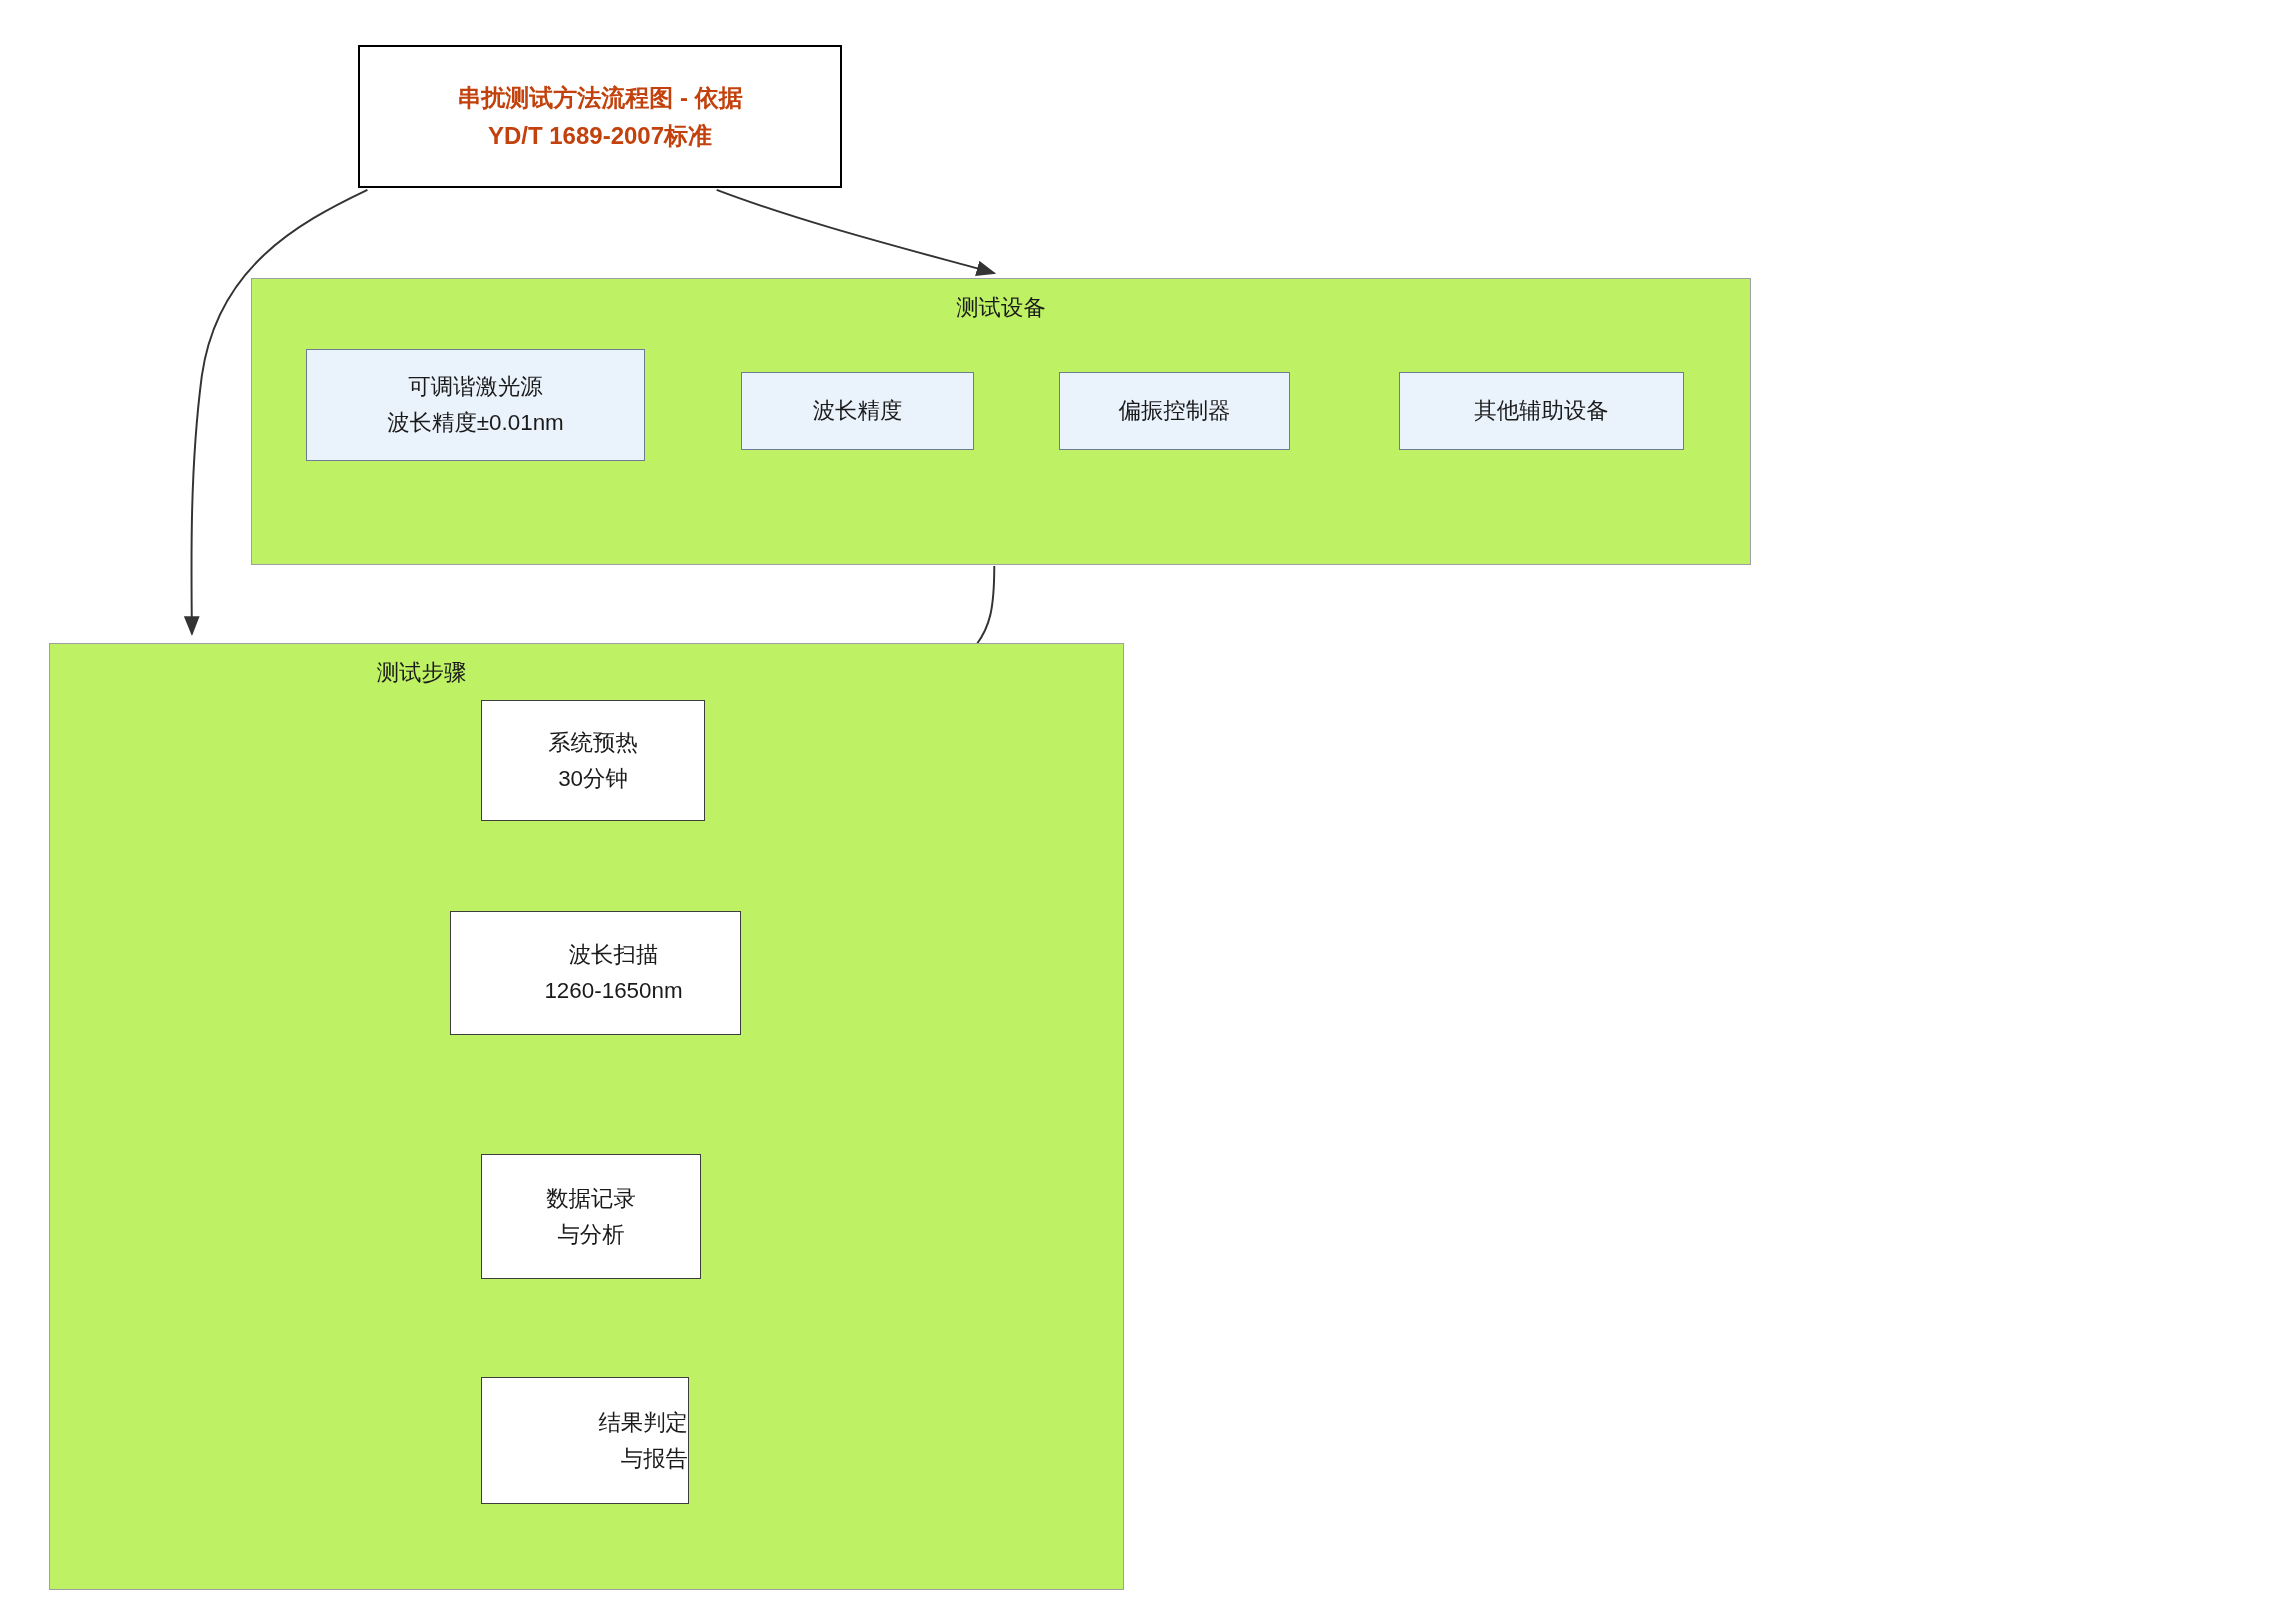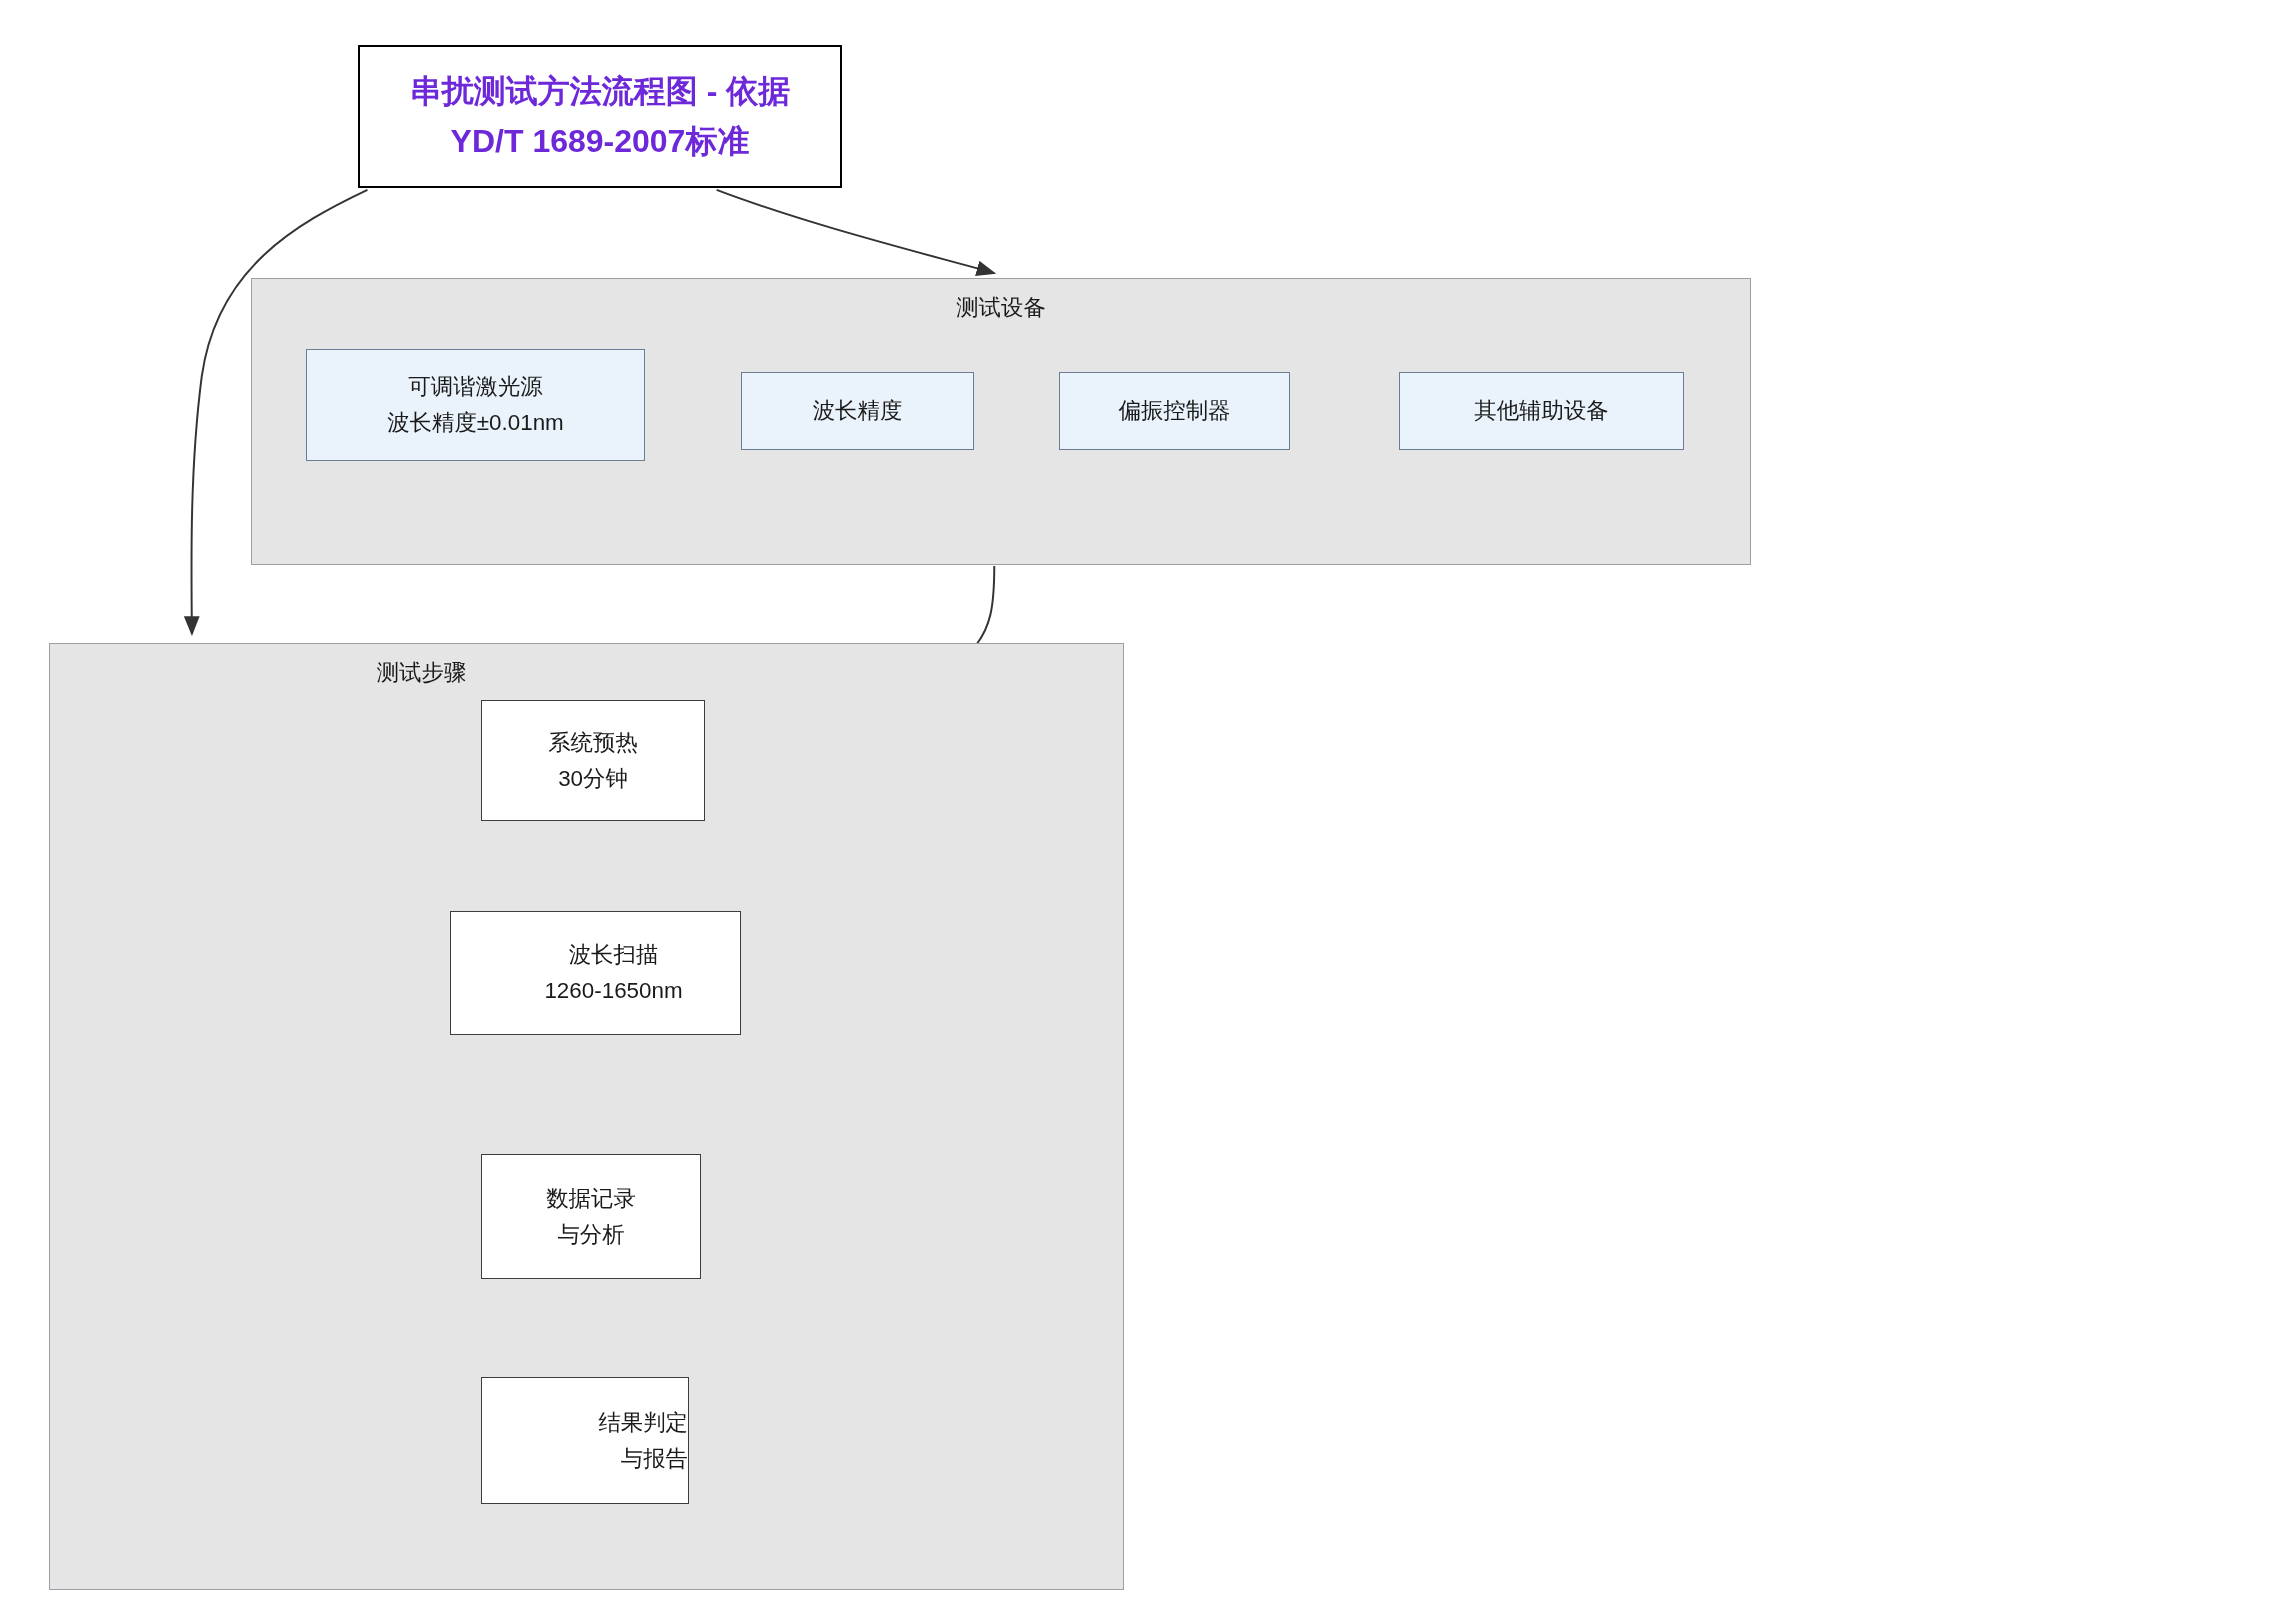--- a/index.html
+++ b/index.html
@@ -31,33 +31,33 @@
     color: #1a1a1a;
   }
   
   #title-node {
     left: 358px;
     top: 45px;
     width: 484px;
     height: 143px;
     border: 2.7px solid #000000;
     background: #ffffff;
-    color: #6d28d9;
+    color: #c2410c;
     font-weight: bold;
-    font-size: 32px;
+    font-size: 24px;
     line-height: 1.55;
   }
   #title-node .line { display: block; }
 
   
   .cluster {
     position: absolute;
     box-sizing: border-box;
     border: 1.3px solid #9aa0a6;
-    background: #e5e5e5;
+    background: #bef264;
   }
   .cluster-label {
     position: absolute;
     top: 12.5px;
     left: 0;
     width: 100%;
     text-align: center;
     font-size: 22.4px;
     color: #1a1a1a;
   }

